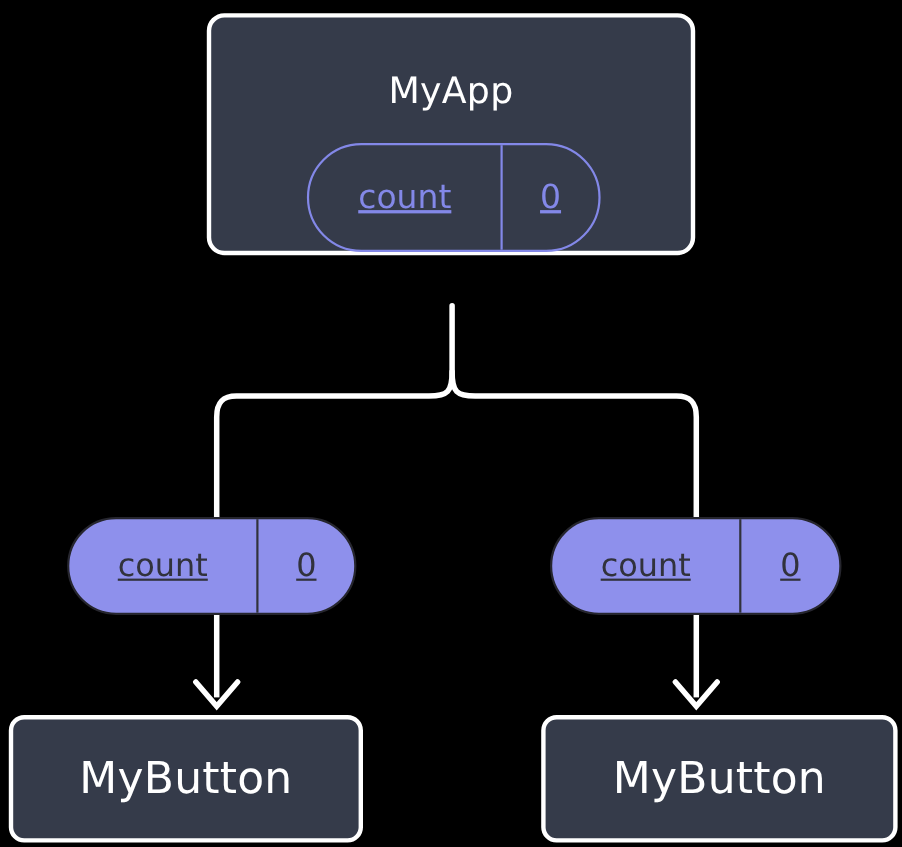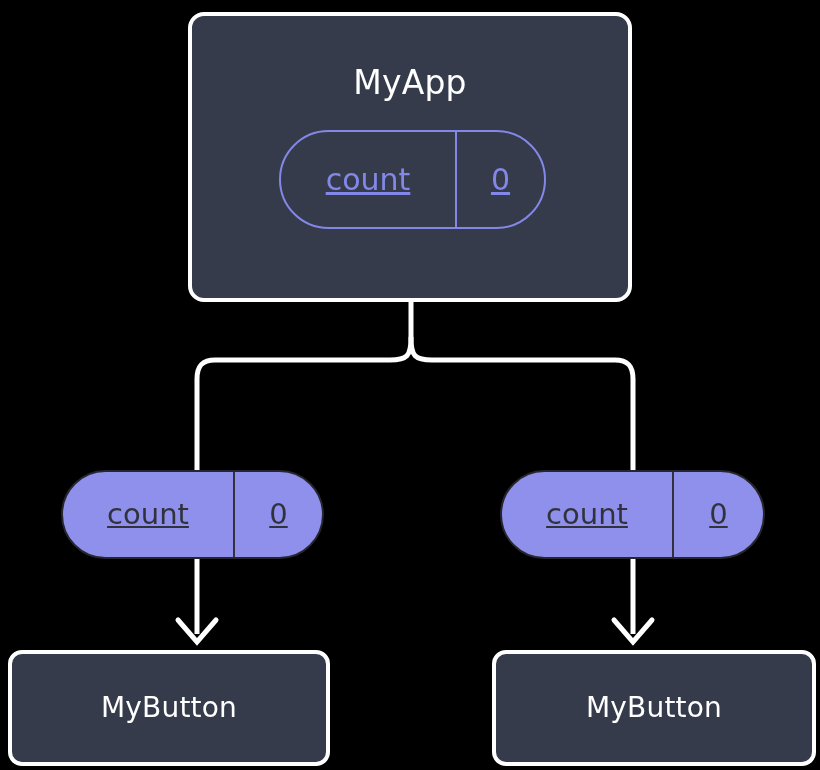--- a/index.html
+++ b/index.html
@@ -47,21 +47,21 @@
     font-weight: 400;
     letter-spacing: 0.2px;
     line-height: 1;
     white-space: nowrap;
   }
 
   #box-myapp {
     left: 188px;
     top: 12px;
     width: 444px;
-    height: 290px;
+    height: 220px;
     border-radius: 16px;
   }
   #box-myapp .comp-title {
     margin-top: 50px;
   }
 
   .leaf-box {
     height: 116px;
     border-radius: 14px;
     justify-content: center;
@@ -70,21 +70,21 @@
     left: 8px;
     top: 650px;
     width: 322px;
   }
   #box-btn-right {
     left: 492px;
     top: 650px;
     width: 324px;
   }
   .leaf-box .comp-title {
-    font-size: 28px;
+    font-size: 40px;
   }
 
   
   .pill {
     position: absolute;
     box-sizing: border-box;
     display: flex;
     align-items: stretch;
     z-index: 4;
   }

